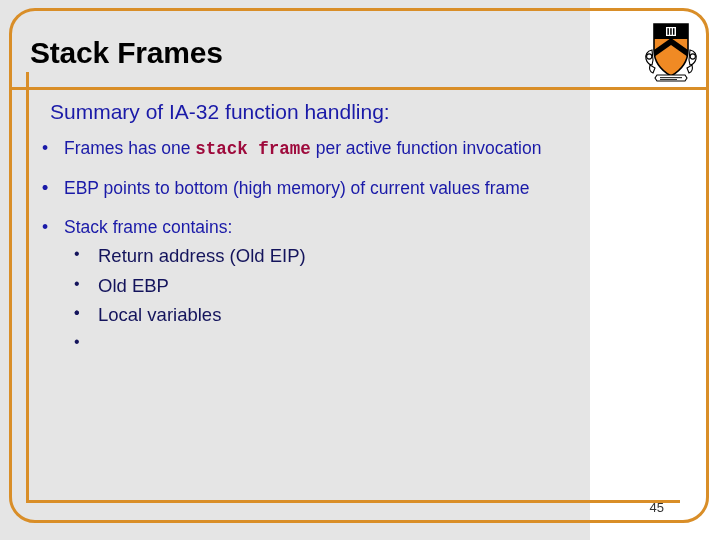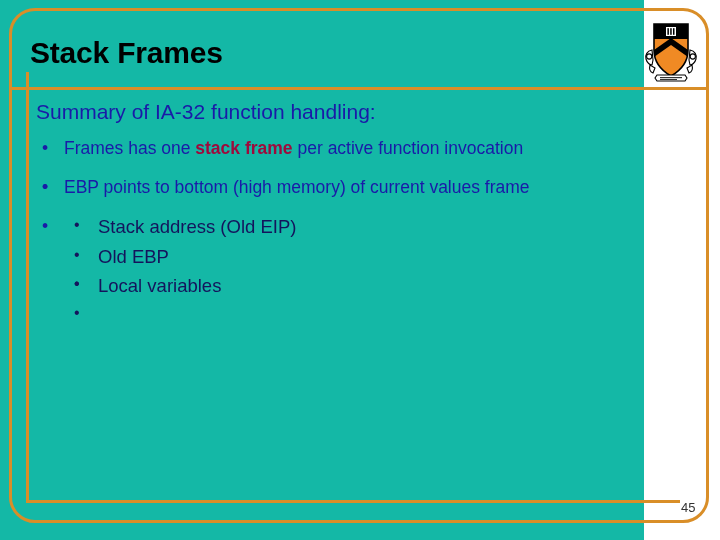--- a/index.html
+++ b/index.html
@@ -11,23 +11,23 @@
   body {
     width: 720px;
     height: 540px;
     overflow: hidden;
     font-family: "Liberation Sans", sans-serif;
     -webkit-font-smoothing: none;
   }
 
   .slide {
     position: relative;
-    width: 644px;
+    width: 590px;
     height: 540px;
-    background: #14b8a6;
+    background: #e5e5e5;
   }
 
   
   .frame-outer {
     position: absolute;
     left: 9px;
     top: 8px;
     width: 700px;
     height: 515px;
     border: 3px solid #d98e28;
@@ -86,21 +86,21 @@
   .content {
     position: absolute;
     left: 34px;
     top: 100px;
     width: 660px;
   }
 
   .lead {
     font-size: 21px;
     color: #1a1aa8;
-    margin: 0 0 14px 2px;
+    margin: 0 0 14px 16px;
     white-space: nowrap;
   }
 
   ul.level1 {
     list-style: none;
     margin: 0;
     padding: 0;
   }
   ul.level1 > li.bullet1 {
     position: relative;
@@ -114,20 +114,21 @@
   ul.level1 > li.bullet1 > .dot1 {
     position: absolute;
     left: 8px;
     top: 0;
     color: #1a1aa8;
     font-size: 17.5px;
   }
   .em-term {
     color: #9e0a3c;
     font-weight: bold;
+    font-family: Liberation Mono, monospace;
   }
 
   ul.level2 {
     list-style: none;
     margin: 2px 0 0 0;
     padding: 0;
   }
   ul.level2 > li.bullet2 {
     position: relative;
     font-size: 18.5px;
@@ -142,24 +143,25 @@
     left: 10px;
     top: 0;
     color: #14145c;
     font-size: 16px;
   }
   li.no-marker-wrap { margin-bottom: 0; }
 
   
   .page-number {
     position: absolute;
-    left: 681px;
+    left: 644px;
     top: 500px;
     font-size: 13px;
     color: #333333;
+    text-align: right;
     width: 20px;
   }
 </style>
 </head>
 <body>
 
 <div class="slide">
 
   <div class="frame-outer"></div>
   <div class="frame-inner-vline"></div>
@@ -217,25 +219,26 @@
         <span class="dot1">•</span>
       </li>
 
       <li class="bullet1">
         <span class="dot1">•</span>
         <span>EBP points to bottom (high memory) of current values frame</span>
       </li>
 
       <li class="bullet1 no-marker-wrap">
         <span class="dot1">•</span>
+        <span>Stack frame contains:</span>
 
         <ul class="level2">
           <li class="bullet2">
             <span class="dot2">•</span>
-            <span>Stack address (Old EIP)</span>
+            <span>Return address (Old EIP)</span>
           </li>
           <li class="bullet2">
             <span class="dot2">•</span>
             <span>Old EBP</span>
           </li>
           <li class="bullet2">
             <span class="dot2">•</span>
           </li>
           <li class="bullet2">
             <span class="dot2">•</span>

